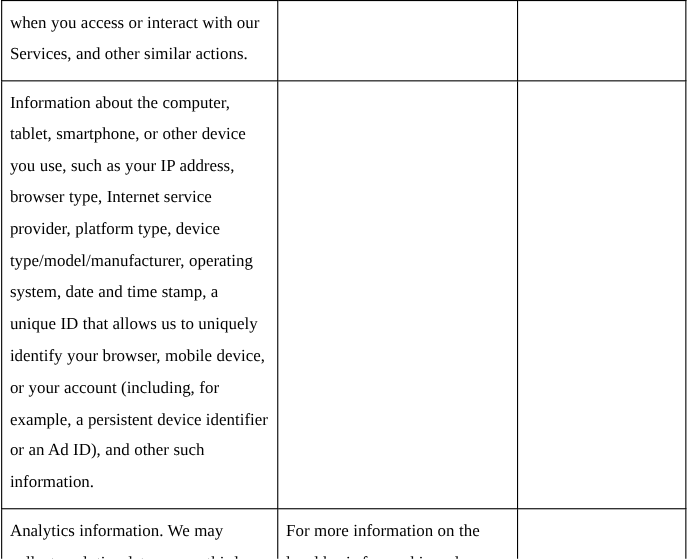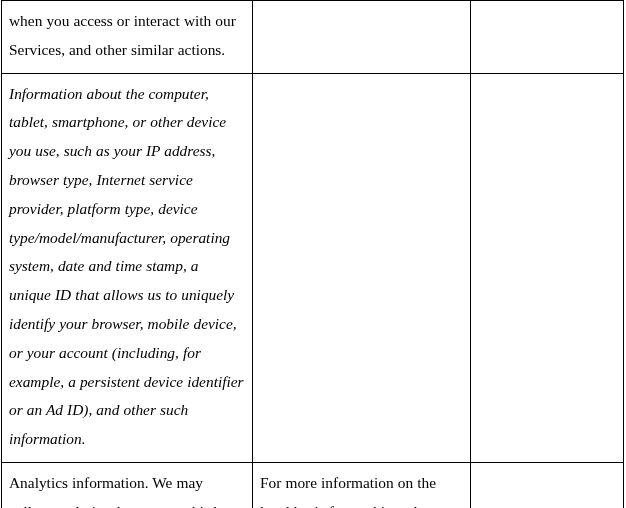--- a/index.html
+++ b/index.html
@@ -63,21 +63,21 @@
     word-spacing: 0.2px;
     -webkit-font-smoothing: antialiased;
   }
 
   .cell-empty {
     min-height: 10px;
   }
 
   
   .row-h-1 { height: 70px; }
-  .row-h-2 { height: 325px; font-style: italic; }
+  .row-h-2 { height: 325px; }
   .row-h-3 { height: 113px; }
 </style>
 </head>
 <body>
 
 <div class="page">
 
   <table class="doc-table">
     <colgroup>
       <col class="col-1">

